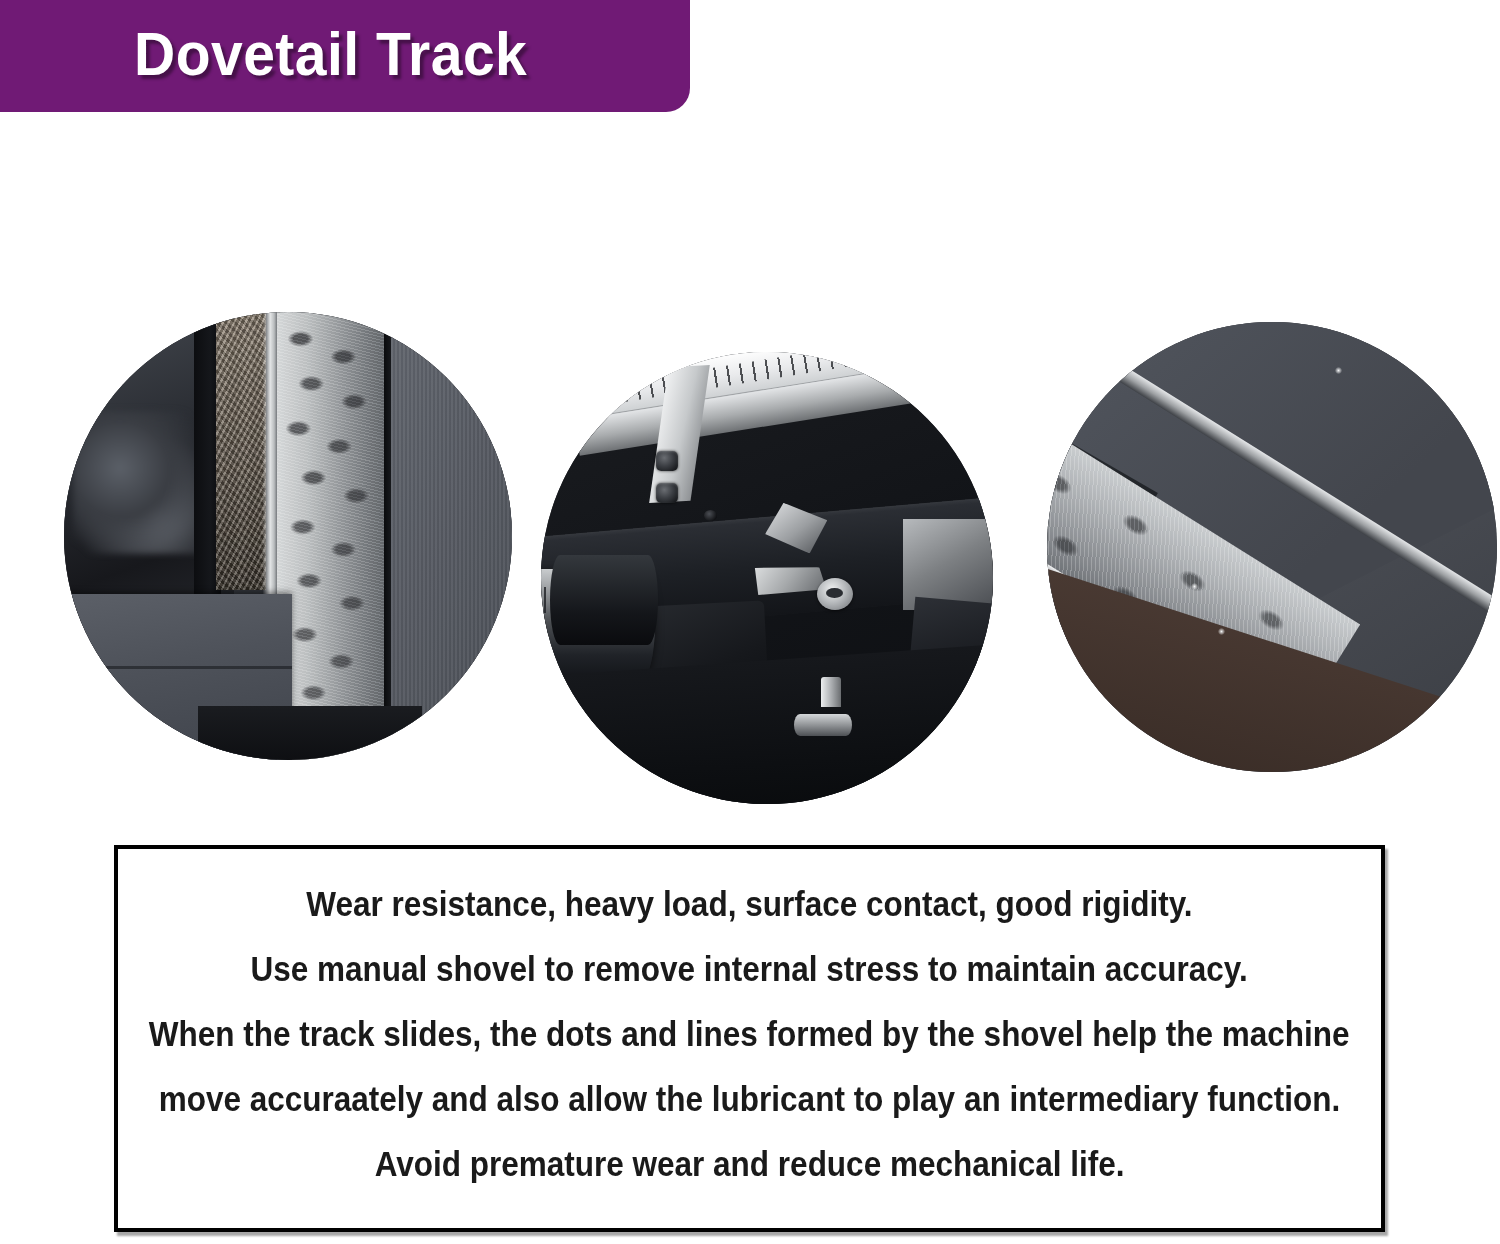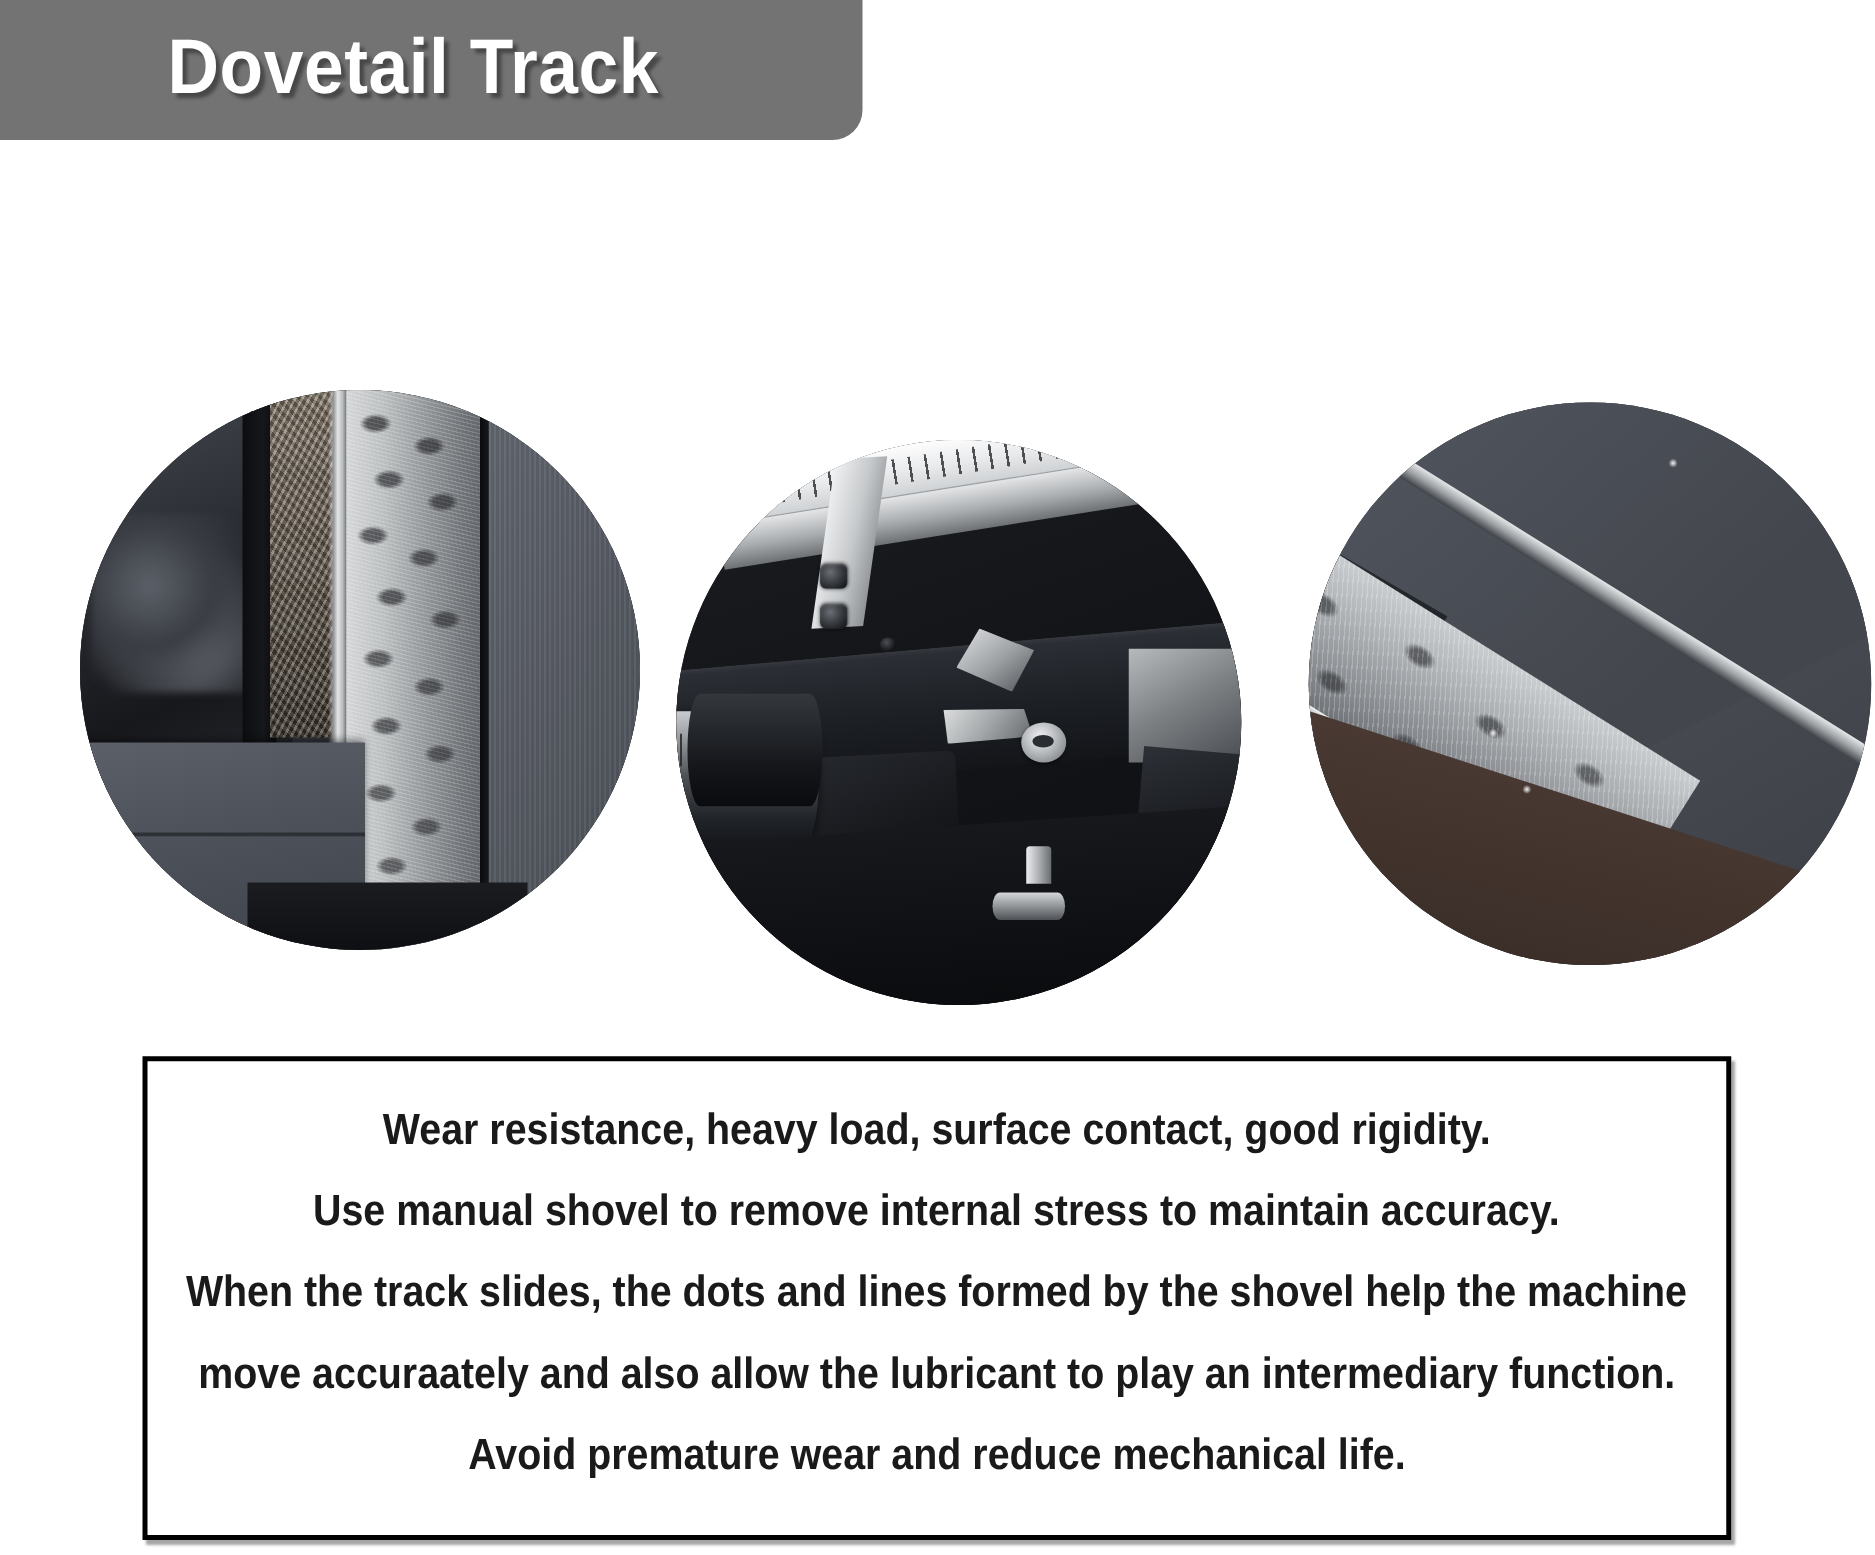--- a/index.html
+++ b/index.html
@@ -15,21 +15,21 @@
     font-family: "Liberation Sans", sans-serif;
   }
 
   
   #header-banner {
     position: absolute;
     left: 0;
     top: 0;
     width: 690px;
     height: 112px;
-    background: #737373;
+    background: #701a75;
     border-bottom-right-radius: 24px;
   }
   #page-title {
     position: absolute;
     left: 134px;
     top: 12px;
     font-size: 62px;
     line-height: 84px;
     font-weight: bold;
     color: #ffffff;

